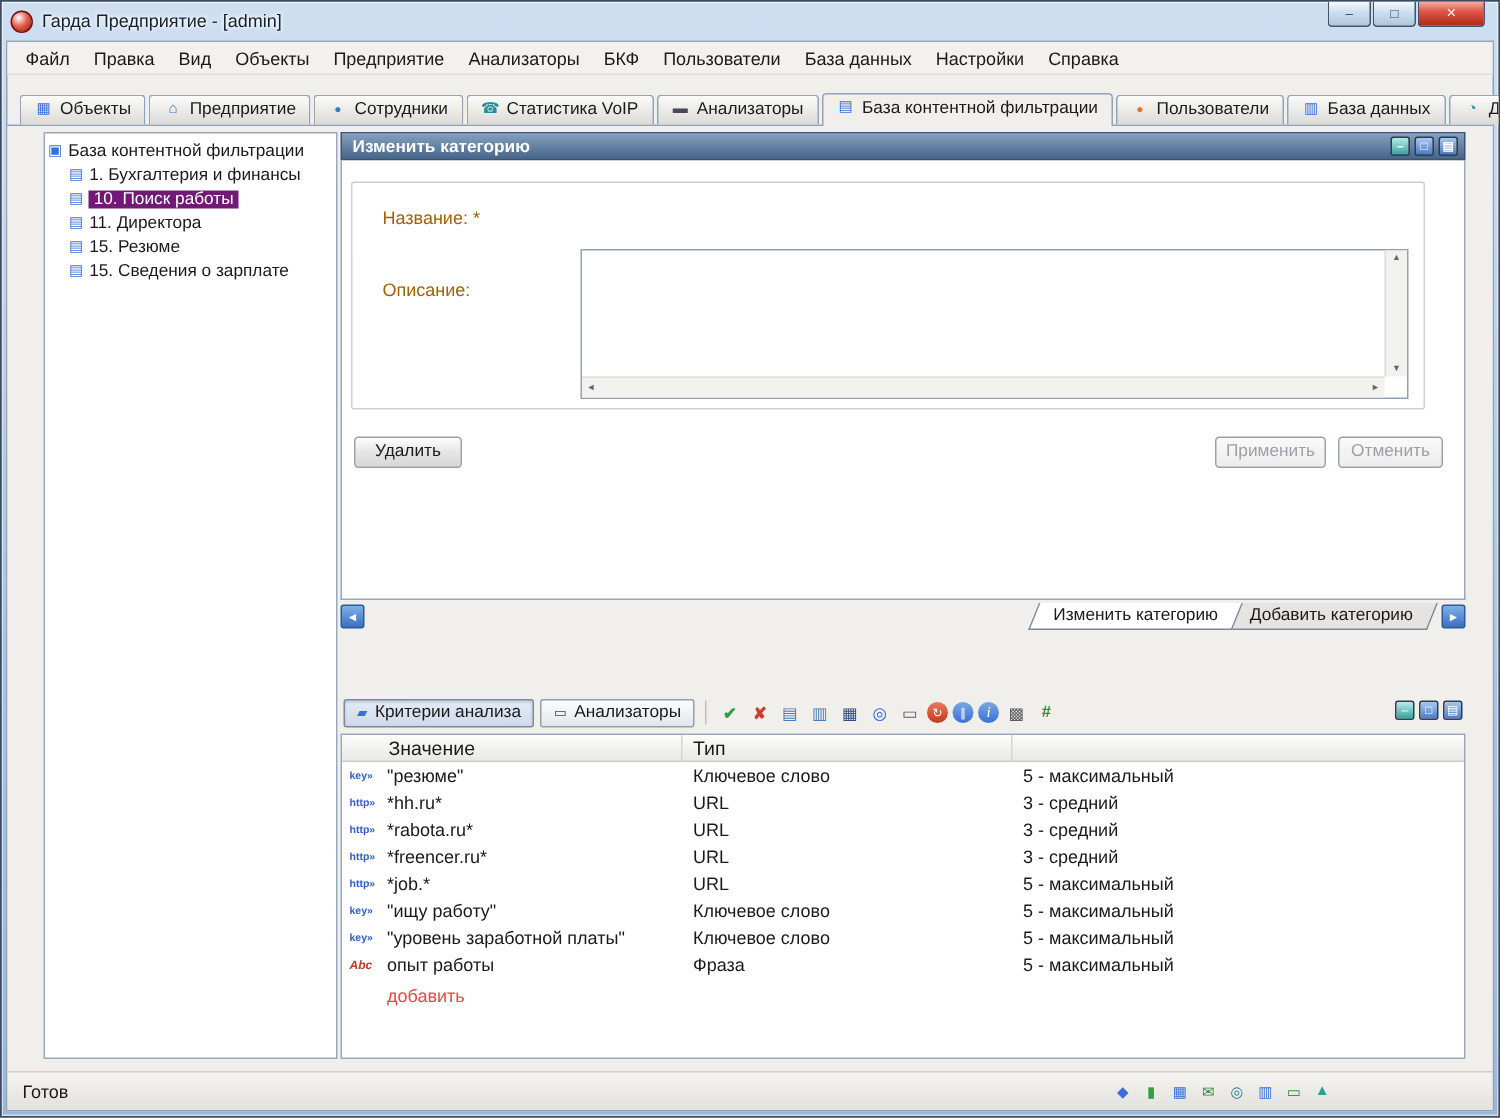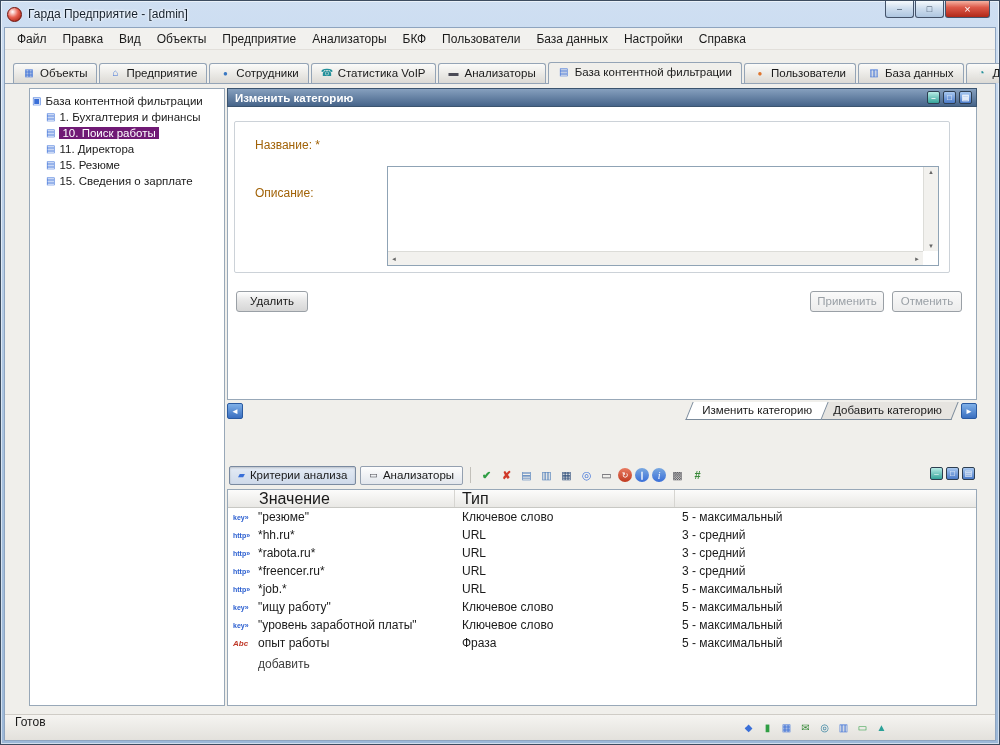--- a/index.html
+++ b/index.html
@@ -118,37 +118,37 @@
   .icon-pause,.icon-info { background:linear-gradient(#7aa8e0,#3a6fd8); }
   .icon-history::before { content:"↻"; }
   .icon-pause::before   { content:"∥"; }
   .icon-info::before    { content:"i"; font-family:"Liberation Serif",serif; font-style:italic; font-size:10px; }
   .icon-exclude::before { content:"▩"; color:#5a5a60; }
   .icon-network::before { content:"#"; color:#3a8a3a; font-weight:bold; }
   .crit-minis { position:absolute; right:2px; top:4px; display:flex; }
 
   .crit-table { position:absolute; left:0; right:0; top:26px; bottom:0; background:#fff; border:1px solid #98a8b8; overflow:hidden; }
   .thead { display:flex; height:18px; background:linear-gradient(#fcfcfb,#e9e8e5); border-bottom:1px solid #c8c8c4; }
-  .thead div { border-right:1px solid #d6d5d1; font-size:16px; line-height:17px; white-space:nowrap; }
+  .thead div { border-right:1px solid #d6d5d1; font-size:13px; line-height:17px; white-space:nowrap; }
   .thead div:nth-of-type(1) { width:227px; padding-left:31px; }
   .thead div:nth-of-type(2) { width:220px; padding-left:7px; }
   .thead div:nth-of-type(3) { width:220px; padding-left:7px; }
   .thead::after { content:""; flex:1; }
   .tr { display:flex; height:18px; align-items:center; cursor:default; }
   .td1 { width:227px; display:flex; align-items:center; gap:3px; padding-left:5px; white-space:nowrap; overflow:hidden; }
   .td2 { width:220px; padding-left:7px; white-space:nowrap; }
   .td3 { width:220px; padding-left:7px; white-space:nowrap; }
   .row-ic { display:inline-block; width:22px; font-size:7px; font-weight:bold; color:#2b5fd0; flex:0 0 auto; }
   .icon-key::before  { content:"key»"; }
   .icon-http::before { content:"http»"; }
   .icon-abc::before  { content:"Abc"; color:#c03a2a; font-style:italic; font-size:8px; }
-  .add-link { color:#404040; padding:5px 0 0 30px; cursor:default; }
-
-  
-  .statusbar { height:26px; display:flex; padding:0 10px;
+  .add-link { color:#ef4444; padding:5px 0 0 30px; cursor:default; }
+
+  
+  .statusbar { height:26px; display:flex; align-items:center; padding:0 10px;
     background:linear-gradient(#f5f4f1,#e3e1dc); border-top:1px solid #cfccc6; }
   .status-icons { margin-left:auto; display:flex; align-items:center; gap:4px; margin-right:96px; }
   .sbi { width:15px; height:15px; display:inline-flex; align-items:center; justify-content:center; font-size:10px; }
   .icon-plug::before     { content:"◆"; color:#3a6fd8; }
   .icon-chart::before    { content:"▮"; color:#2f9e44; }
   .icon-disk::before     { content:"▦"; color:#3a6fd8; }
   .icon-mail::before     { content:"✉"; color:#3a8a3a; }
   .icon-binoculars::before { content:"◎"; color:#2f7e9e; }
   .icon-database::before { content:"▥"; color:#3a6fd8; }
   .icon-monitor::before  { content:"▭"; color:#2f9e44; }

